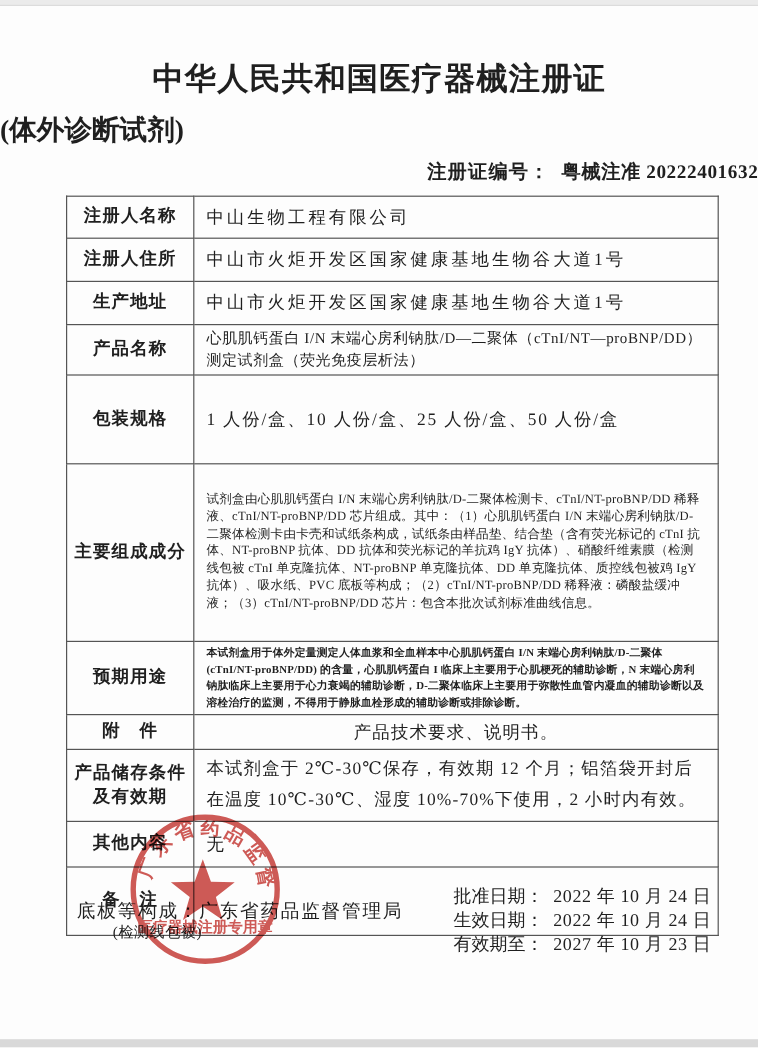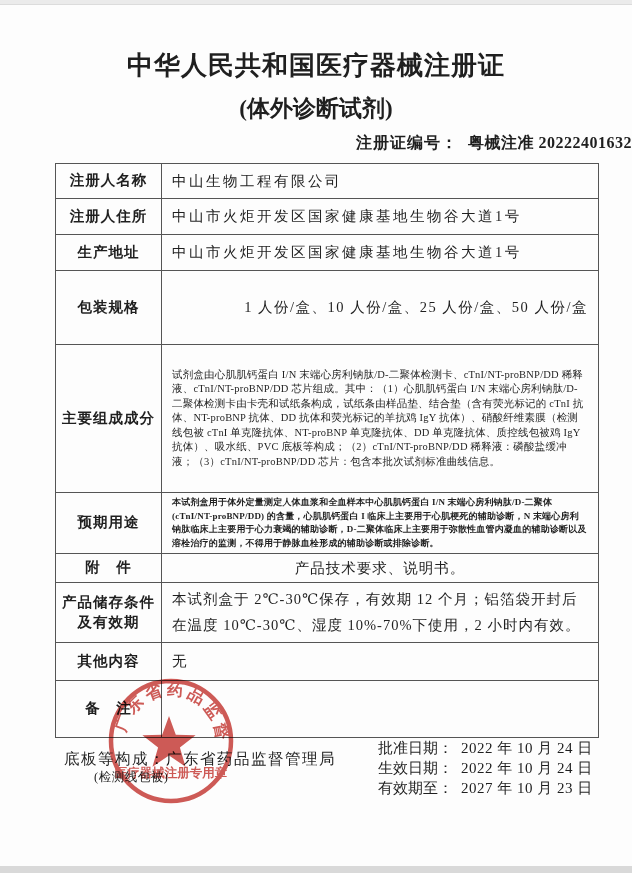--- a/index.html
+++ b/index.html
@@ -6,38 +6,38 @@
   body{
     width:632px;height:873px;position:relative;overflow:hidden;
     background:#fdfdfd;color:#1f1f1f;
     font-family:"Liberation Serif","DejaVu Serif",serif;
   }
   .edge-top{position:absolute;top:0;left:0;right:0;height:4px;background:#ebebeb;border-bottom:1px solid #dcdcdc;}
   .edge-bottom{position:absolute;bottom:0;left:0;right:0;height:7px;background:#d9d9d9;}
 
   .title{position:absolute;top:48px;left:0;width:100%;text-align:center;
     font-size:26px;font-weight:bold;letter-spacing:1px;}
-  .subtitle{position:absolute;top:93px;left:0;width:100%;text-align:center;
+  .subtitle{position:absolute;top:93px;left:0;width:100%;text-align:left;
     font-size:23px;font-weight:bold;}
   .regline{position:absolute;top:133px;left:0;width:100%;text-align:right;
     font-size:16px;font-weight:bold;letter-spacing:1px;}
   .regline .regval{margin-left:10px;letter-spacing:0.5px;}
 
   table.cert{position:absolute;left:55px;top:163px;width:544px;
     border-collapse:collapse;table-layout:fixed;}
   table.cert td{border:1.5px solid #555;overflow:hidden;}
   td.lbl{width:97px;text-align:center;vertical-align:middle;font-weight:bold;
     font-size:14.5px;letter-spacing:1px;white-space:pre-line;line-height:1.35;padding:0 4px;}
   td.val{vertical-align:middle;padding:2px 10px;}
 
   tr.r0 td{height:30px;} tr.r0 .val{font-size:14.5px;letter-spacing:2.5px;}
   tr.r1 td{height:31px;} tr.r1 .val{font-size:14.5px;letter-spacing:2.5px;}
   tr.r2 td{height:31px;} tr.r2 .val{font-size:14.5px;letter-spacing:2.5px;}
   tr.r3 td{height:37px;} tr.r3 .val{font-size:12.5px;letter-spacing:0.5px;line-height:1.4;}
-  tr.r4 td{height:69px;} tr.r4 .val{font-size:14.5px;letter-spacing:1.5px;text-align:right;}
+  tr.r4 td{height:69px;} tr.r4 .val{font-size:14.5px;letter-spacing:1.5px;}
   tr.r5 td{height:143px;} tr.r5 .val{font-size:10.5px;line-height:1.38;letter-spacing:0.2px;}
   tr.r6 td{height:56px;} tr.r6 .val{font-size:9px;line-height:1.5;font-weight:600;letter-spacing:0.2px;margin-top:48px;}
   tr.r7 td{height:24px;} tr.r7 .val{font-size:14.5px;letter-spacing:1px;text-align:center;}
   tr.r8 td{height:55px;} tr.r8 .val{font-size:14.5px;letter-spacing:1px;line-height:1.75;}
   tr.r9 td{height:33px;} tr.r9 .val{font-size:14.5px;letter-spacing:1px;}
   tr.r10 td{height:52px;} tr.r10 .val{font-size:14.5px;}
 
   .approval{position:absolute;left:64px;top:749px;font-size:15.5px;letter-spacing:1.5px;}
   .approval-note{position:absolute;left:94px;top:769px;font-size:12.5px;letter-spacing:0.5px;}
   .dates{position:absolute;left:378px;top:738px;font-size:15px;}
@@ -65,20 +65,24 @@
       <td class="lbl">注册人名称</td>
       <td class="val">中山生物工程有限公司</td>
     </tr>
     <tr class="r1">
       <td class="lbl">注册人住所</td>
       <td class="val">中山市火炬开发区国家健康基地生物谷大道1号</td>
     </tr>
     <tr class="r2">
       <td class="lbl">生产地址</td>
       <td class="val">中山市火炬开发区国家健康基地生物谷大道1号</td>
+    </tr>
+    <tr class="r3">
+      <td class="lbl">产品名称</td>
+      <td class="val">心肌肌钙蛋白 I/N 末端心房利钠肽/D—二聚体（cTnI/NT—proBNP/DD）测定试剂盒（荧光免疫层析法）</td>
     </tr>
     <tr class="r4">
       <td class="lbl">包装规格</td>
       <td class="val">1 人份/盒、10 人份/盒、25 人份/盒、50 人份/盒</td>
     </tr>
     <tr class="r5">
       <td class="lbl">主要组成成分</td>
       <td class="val">试剂盒由心肌肌钙蛋白 I/N 末端心房利钠肽/D-二聚体检测卡、cTnI/NT-proBNP/DD 稀释液、cTnI/NT-proBNP/DD 芯片组成。其中：（1）心肌肌钙蛋白 I/N 末端心房利钠肽/D-二聚体检测卡由卡壳和试纸条构成，试纸条由样品垫、结合垫（含有荧光标记的 cTnI 抗体、NT-proBNP 抗体、DD 抗体和荧光标记的羊抗鸡 IgY 抗体）、硝酸纤维素膜（检测线包被 cTnI 单克隆抗体、NT-proBNP 单克隆抗体、DD 单克隆抗体、质控线包被鸡 IgY 抗体）、吸水纸、PVC 底板等构成；（2）cTnI/NT-proBNP/DD 稀释液：磷酸盐缓冲液；（3）cTnI/NT-proBNP/DD 芯片：包含本批次试剂标准曲线信息。</td>
     </tr>
     <tr class="r6">

